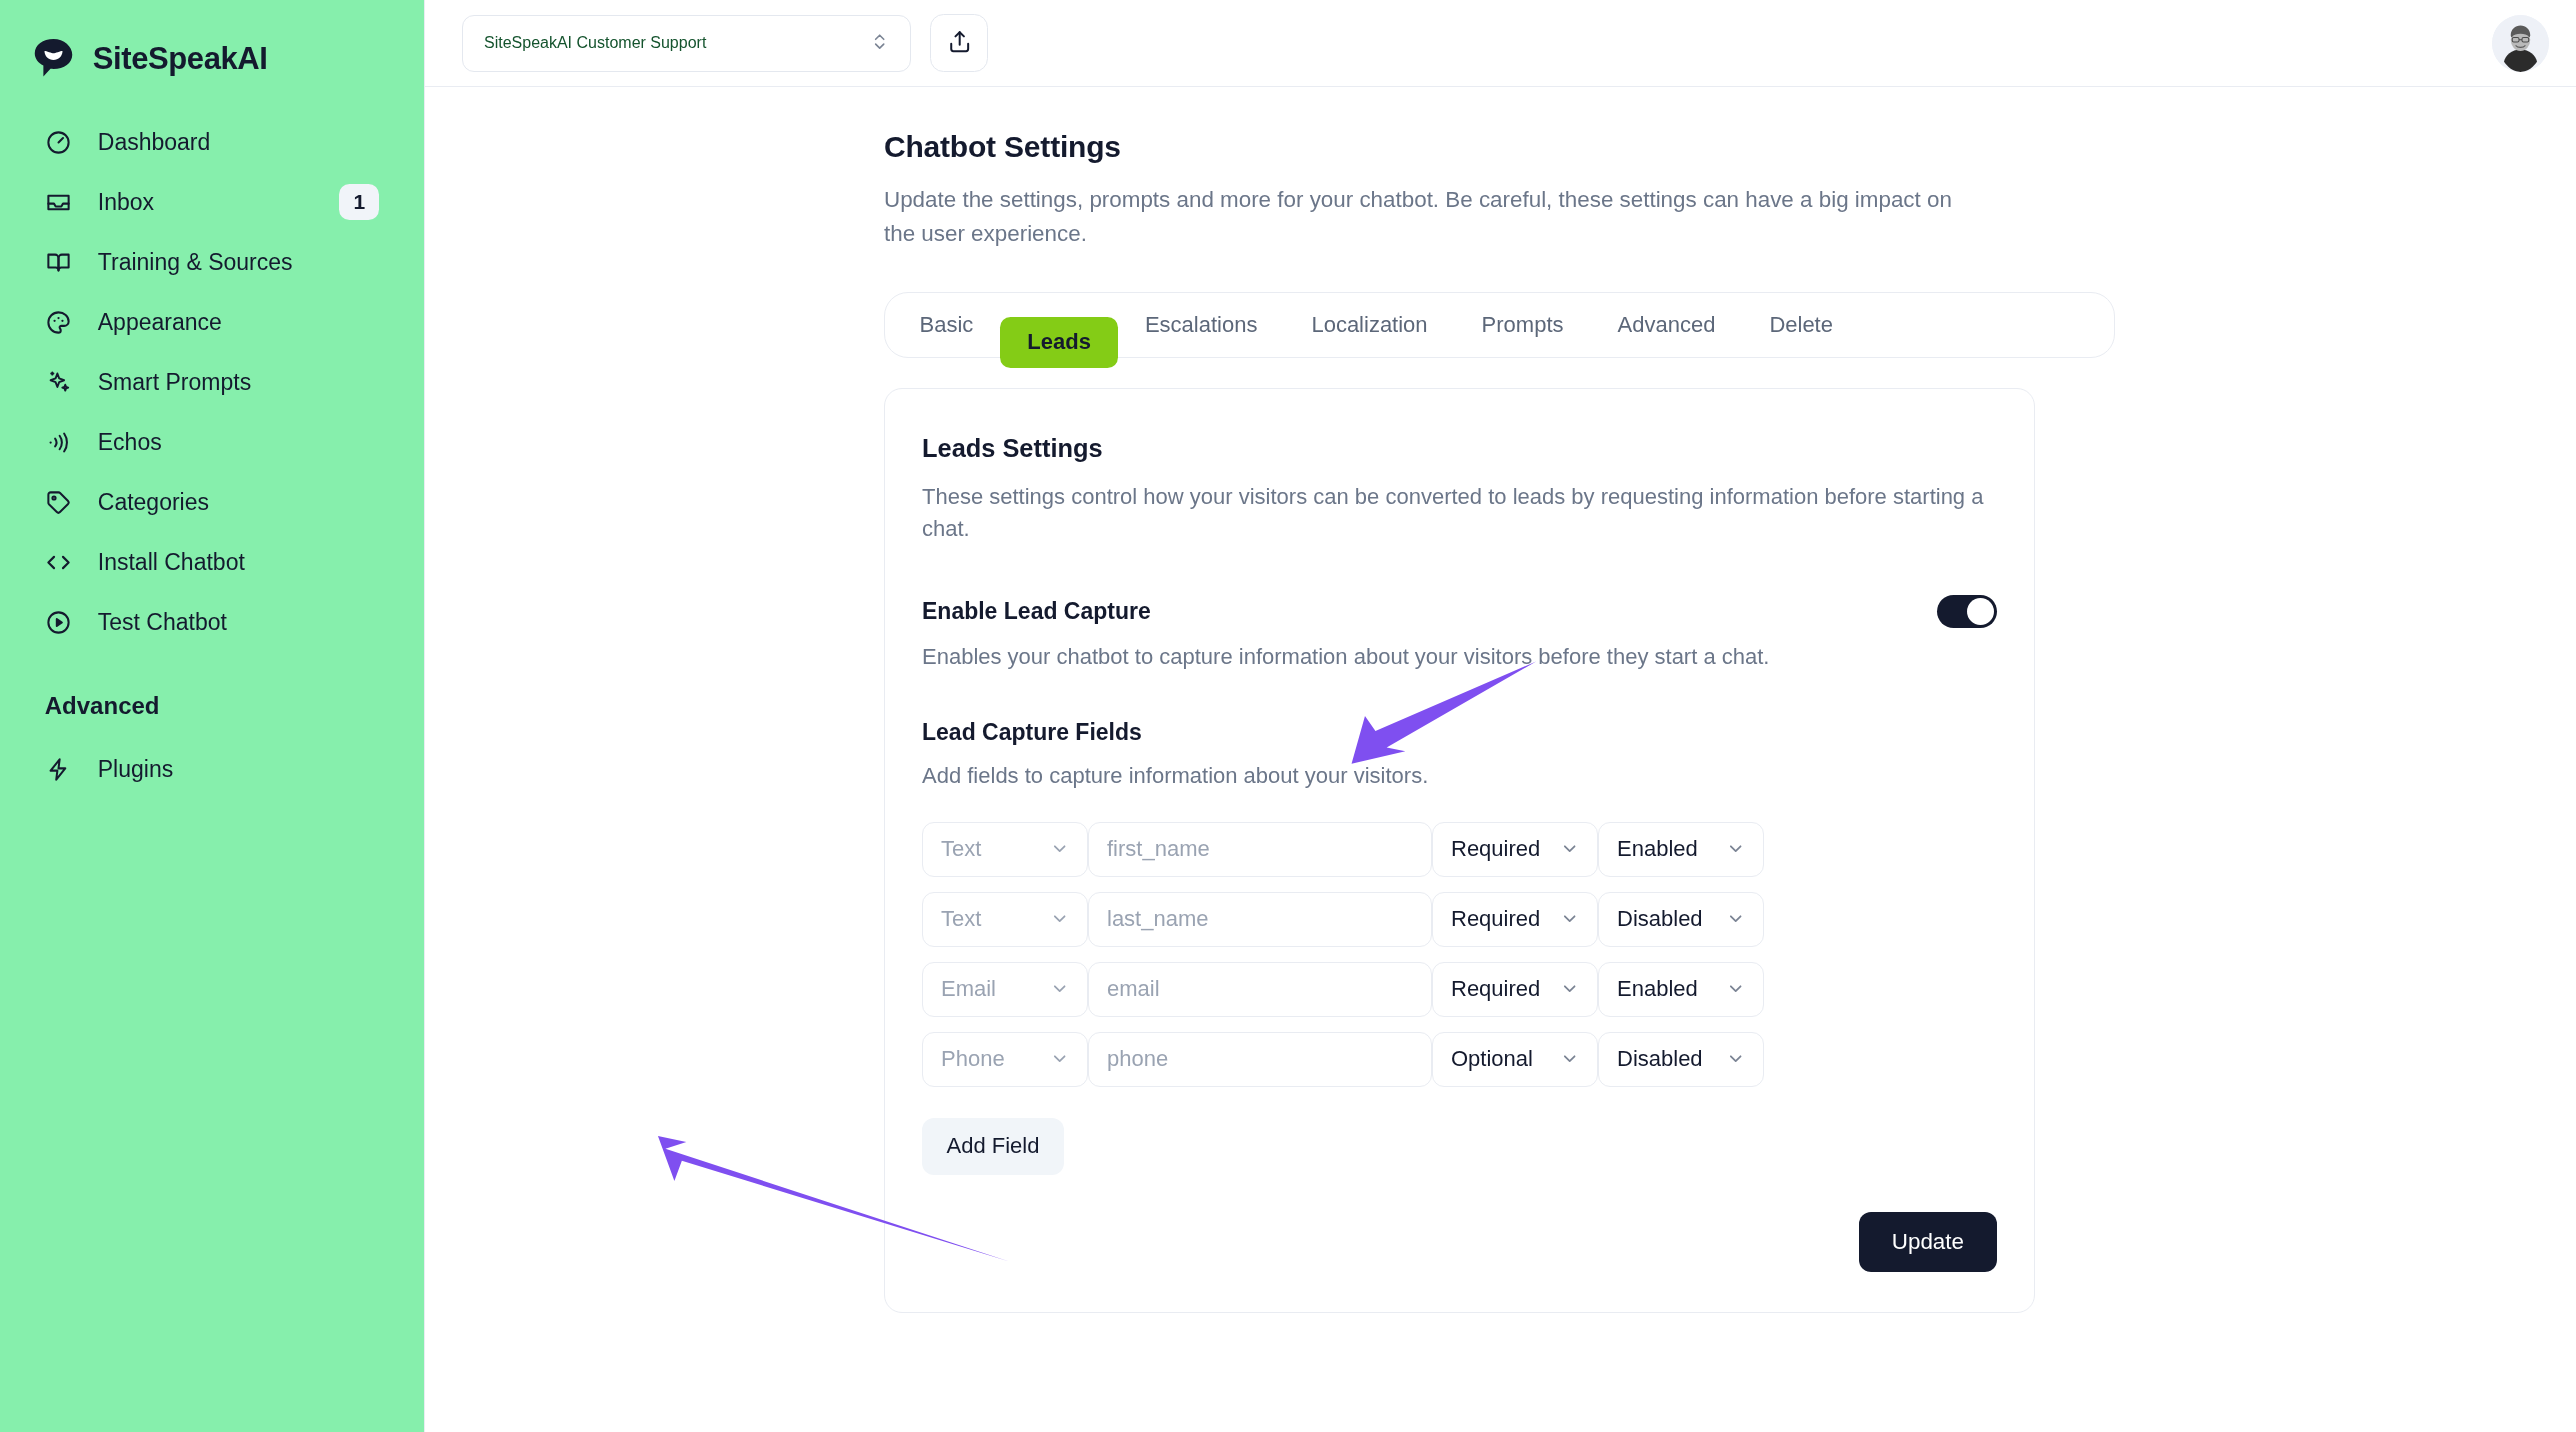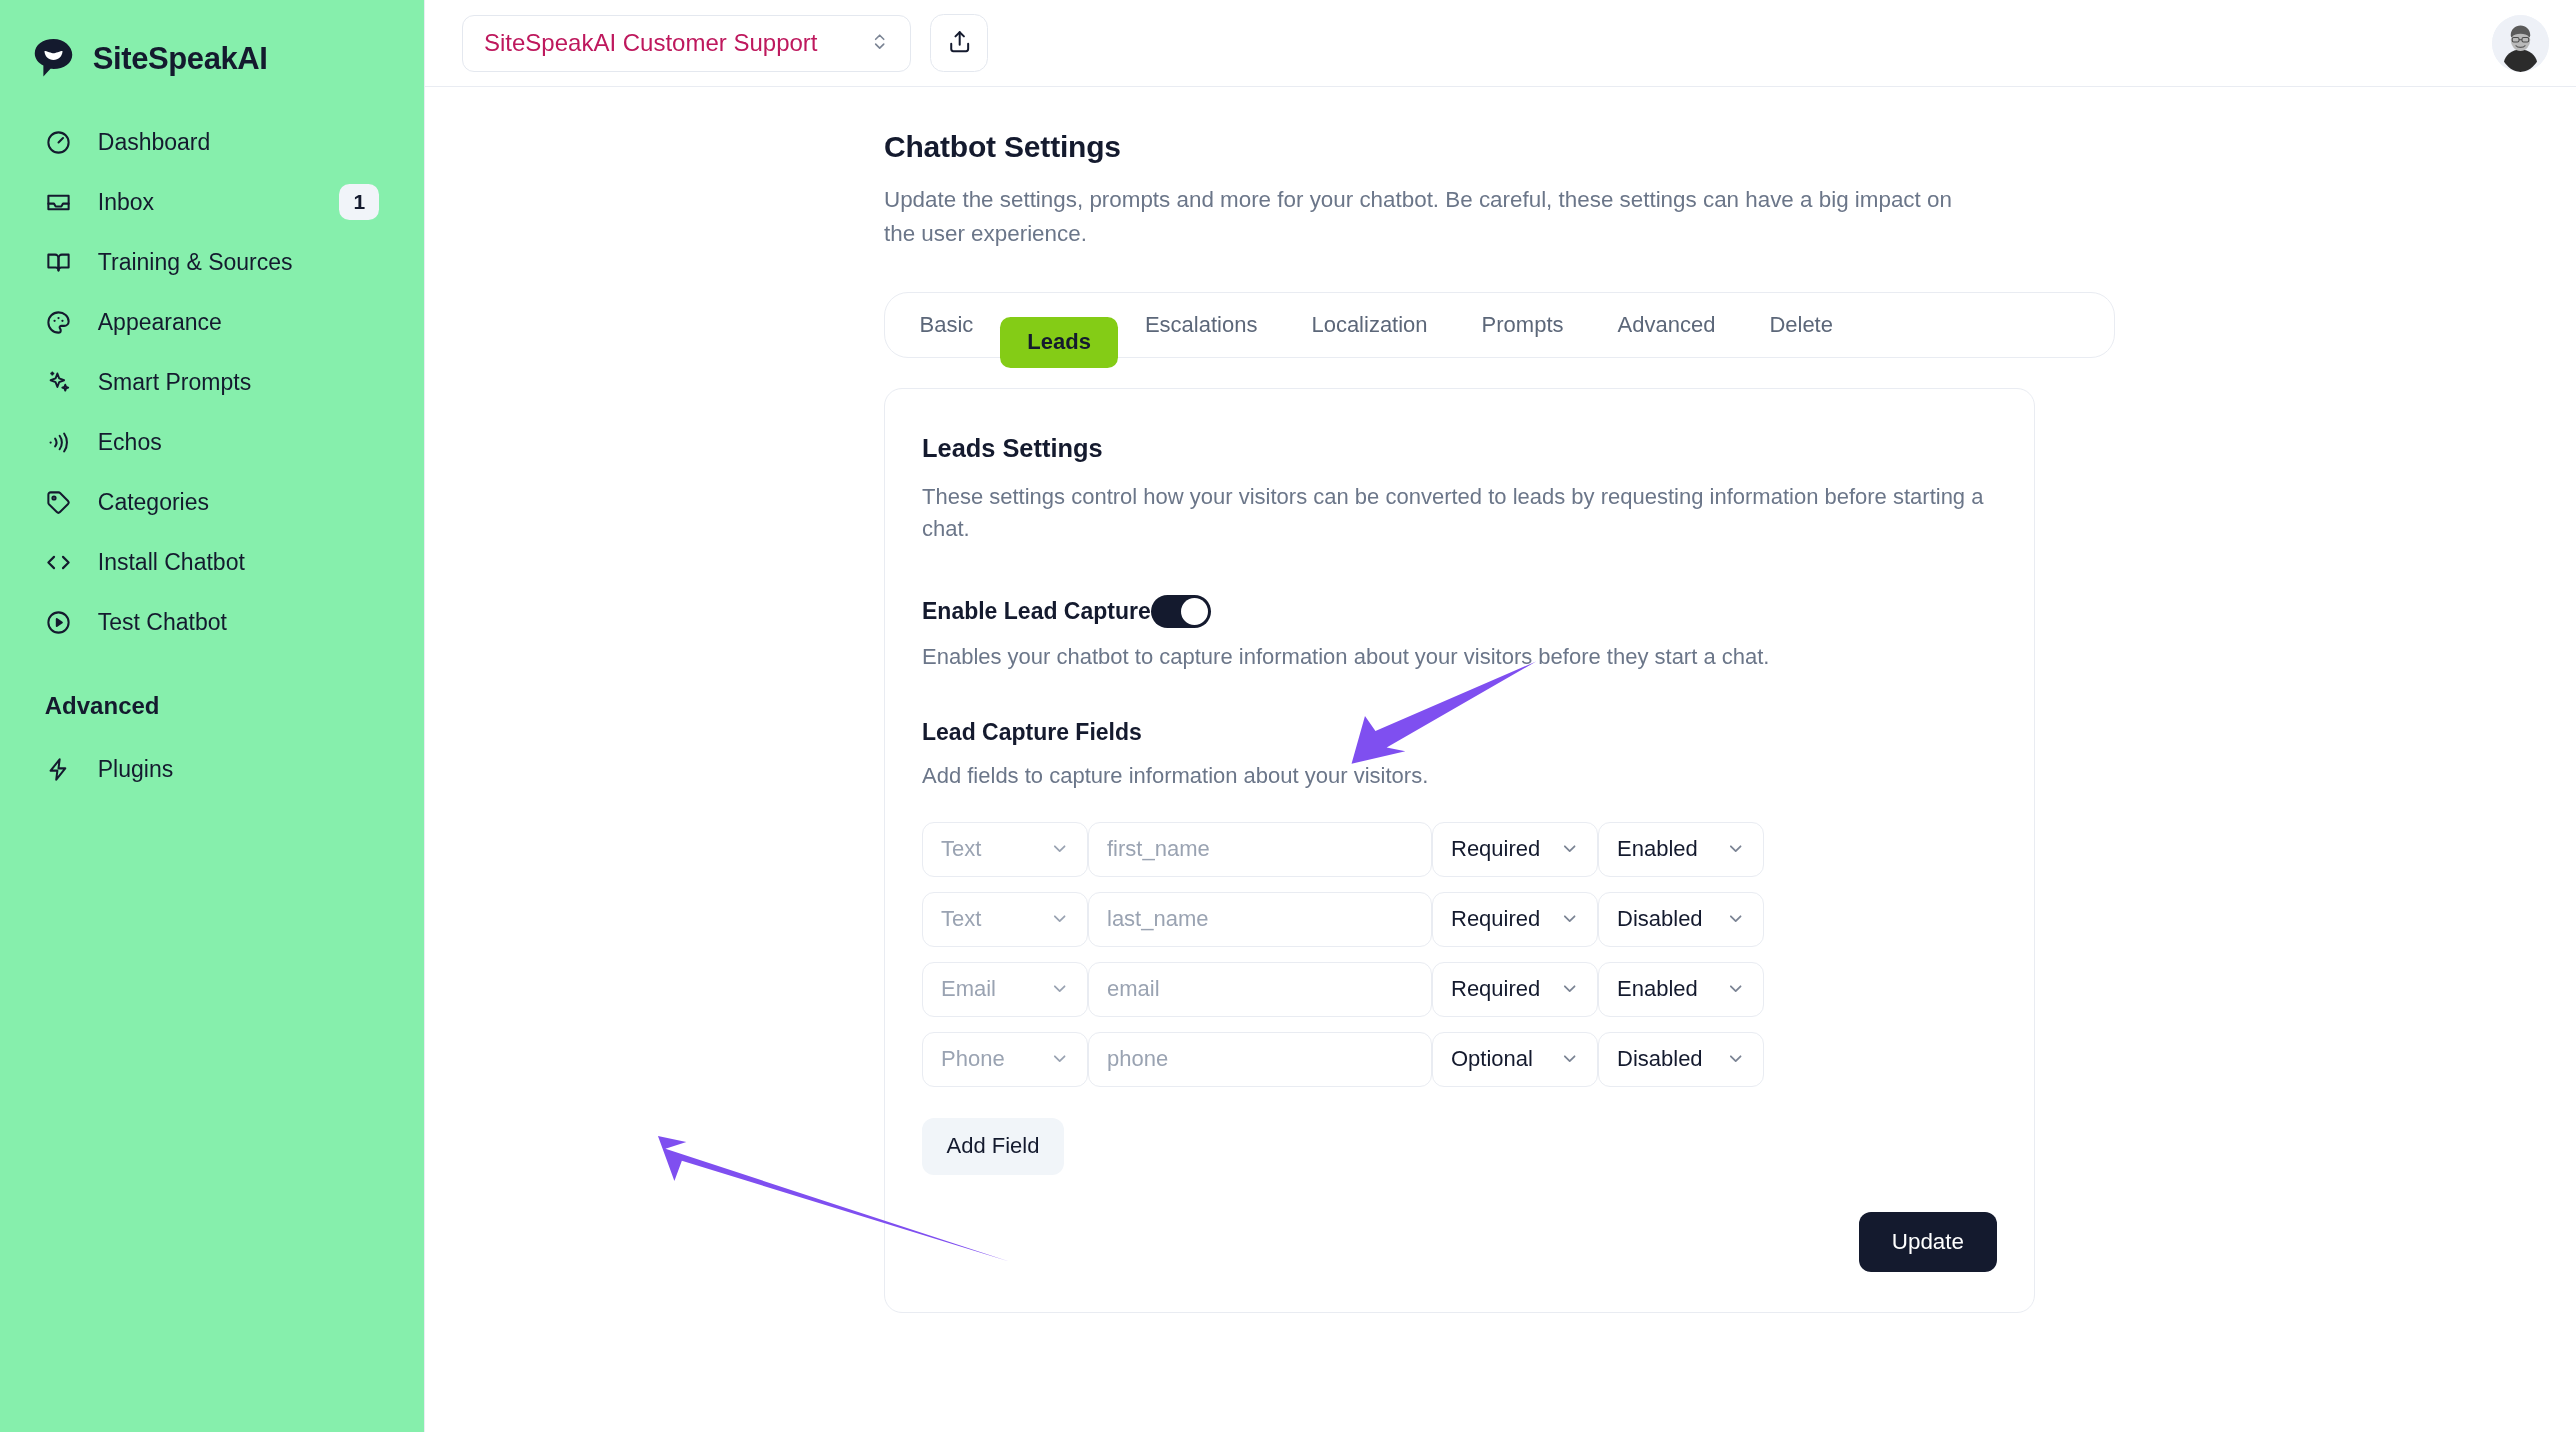--- a/index.html
+++ b/index.html
@@ -53,21 +53,21 @@
     height: 87px; border-bottom: 1.5px solid #e9ecf2;
     display: flex; align-items: center; padding: 0 31px 0 37px;
     position: relative;
   }
   .select-bot {
     width: 449px; height: 57px;
     border: 1.5px solid #e4e8ef; border-radius: 12px;
     display: flex; align-items: center; justify-content: space-between;
     padding: 0 21px; background: #fff; cursor: pointer;
   }
-  .select-bot-label { font-size: 24px; color: #be185d; white-space: nowrap; }
+  .select-bot-label { font-size: 16px; color: #14532d; white-space: nowrap; }
   .share-btn {
     width: 58px; height: 58px; margin-left: 19.4px;
     border: 1.5px solid #e4e8ef; border-radius: 13.5px;
     display: flex; align-items: center; justify-content: center;
     background: #fff; cursor: pointer;
   }
   .avatar {
     position: absolute; right: 27px; top: 15px;
     width: 57px; height: 57px; border-radius: 50%;
     background: #eef1f7; overflow: hidden;
@@ -101,21 +101,21 @@
     border: 1.5px solid #e9ecf2; border-radius: 18px;
     background: #fff; padding: 45px 37px 40px 37px;
     position: relative;
   }
   .card-title { font-size: 25.4px; font-weight: 700; color: #141a2e; }
   .card-desc {
     margin-top: 18px; font-size: 22px; line-height: 1.48; color: #6b7689;
     max-width: 1069px;
   }
 
-  .row-between { display: flex; align-items: center; justify-content: flex-start; }
+  .row-between { display: flex; align-items: center; justify-content: space-between; }
   .sub-label { font-size: 23px; font-weight: 700; color: #141a2e; }
   .sub-desc { margin-top: 16.4px; font-size: 22px; color: #6b7689; }
   .block-gap { margin-top: 49px; }
 
   .toggle {
     width: 60px; height: 33px; border-radius: 18px;
     background: #141a2e; position: relative; cursor: pointer; flex: 0 0 60px;
   }
   .toggle .knob {
     position: absolute; top: 3px; left: 30px;

